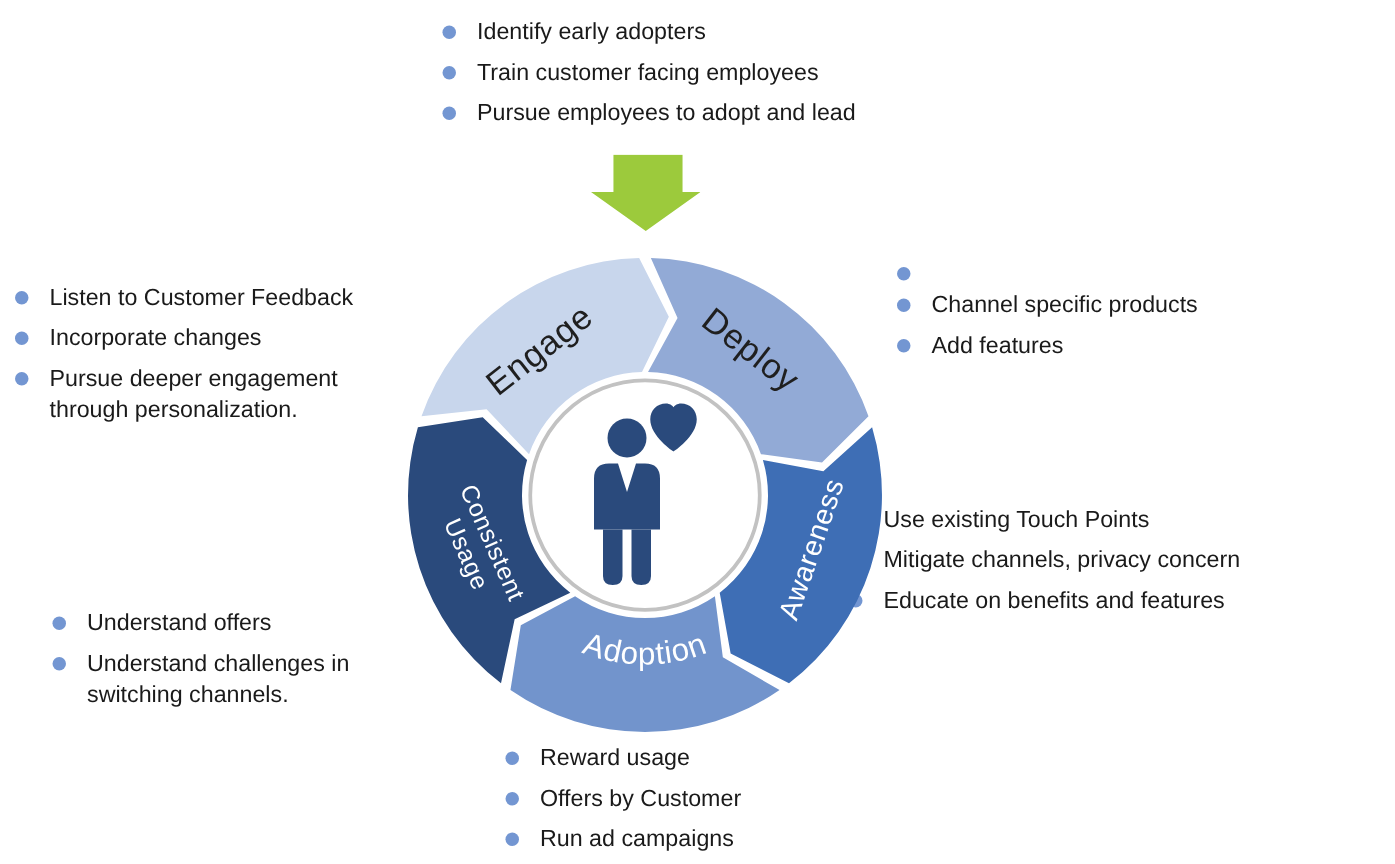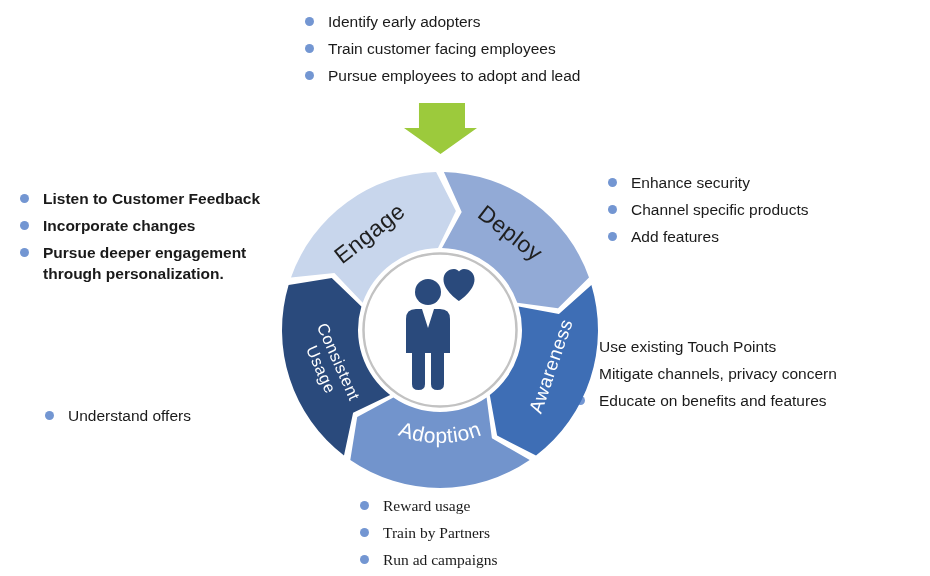--- a/index.html
+++ b/index.html
@@ -1,33 +1,33 @@
 <!DOCTYPE html>
 <html><head>
 <meta charset="utf-8">
 <style>
   html,body{margin:0;padding:0;background:#fff;}
   #stage{
     position:relative;width:830px;height:576px;background:#ffffff;overflow:hidden;
-    font-family:"Liberation Sans",sans-serif;color:#1a1a1a;margin-left:10px;
+    font-family:"Liberation Sans",sans-serif;color:#1a1a1a;
   }
   
   .blist{position:absolute;font-size:15.5px;}
   .blist .item{display:flex;align-items:flex-start;line-height:21px;margin-bottom:6px;}
   .blist .dot{width:9px;height:9px;border-radius:50%;background:#7396D2;flex:0 0 9px;margin-top:6px;}
   .blist .txt{margin-left:14px;}
   .nowrap .txt{white-space:nowrap;}
-  #list-left .txt{width:218px;font-weight:bold;}
+  #list-left .txt{width:218px;}
   #list-bottom-left .txt{width:202px;}
   #list-top{left:295px;top:11px;}
   #list-left{left:10px;top:188px;}
   #list-right-top{left:598px;top:172px;}
   #list-right-middle{left:566px;top:336px;}
   #list-bottom-left{left:35px;top:405px;}
-  #list-bottom{left:350px;top:495px;font-family:Liberation Serif, serif;}
+  #list-bottom{left:337px;top:495px;}
   
   #entry-arrow{
     position:absolute;left:394px;top:103px;width:73px;height:51px;background:#9CCA3C;
     clip-path:polygon(20.5% 0,83.6% 0,83.6% 49%,100% 49%,50% 100%,0 49%,20.5% 49%);
   }
   
   #cycle{position:absolute;left:265px;top:165px;width:330px;height:330px;}
   text.seg-label{font-family:"Liberation Sans",sans-serif;letter-spacing:0.5px;}
 </style>
 </head>
@@ -63,21 +63,20 @@
       </div>
     <div class="item">
         <span class="dot"></span>
         <span class="txt">Pursue deeper engagement through personalization.</span>
       </div>
   </div>
 
   <div class="blist nowrap" id="list-right-top">
     <div class="item">
         <span class="dot"></span>
-        <span class="txt">Enhance security</span>
       </div>
     <div class="item">
         <span class="dot"></span>
         <span class="txt">Channel specific products</span>
       </div>
     <div class="item">
         <span class="dot"></span>
         <span class="txt">Add features</span>
       </div>
   </div>
@@ -95,30 +94,34 @@
         <span class="dot"></span>
         <span class="txt">Educate on benefits and features</span>
       </div>
   </div>
 
   <div class="blist" id="list-bottom-left">
     <div class="item">
         <span class="dot"></span>
         <span class="txt">Understand offers</span>
       </div>
+    <div class="item">
+        <span class="dot"></span>
+        <span class="txt">Understand challenges in switching channels.</span>
+      </div>
   </div>
 
   <div class="blist nowrap" id="list-bottom">
     <div class="item">
         <span class="dot"></span>
         <span class="txt">Reward usage</span>
       </div>
     <div class="item">
         <span class="dot"></span>
-        <span class="txt">Train by Partners</span>
+        <span class="txt">Offers by Customer</span>
       </div>
     <div class="item">
         <span class="dot"></span>
         <span class="txt">Run ad campaigns</span>
       </div>
   </div>
 
   <svg id="cycle" viewBox="0 0 330 330">
     <defs>
       <path id="adoptPath" d="M92.4 251.6 A113 113 0 0 0 237.6 251.6" fill="none"></path>

